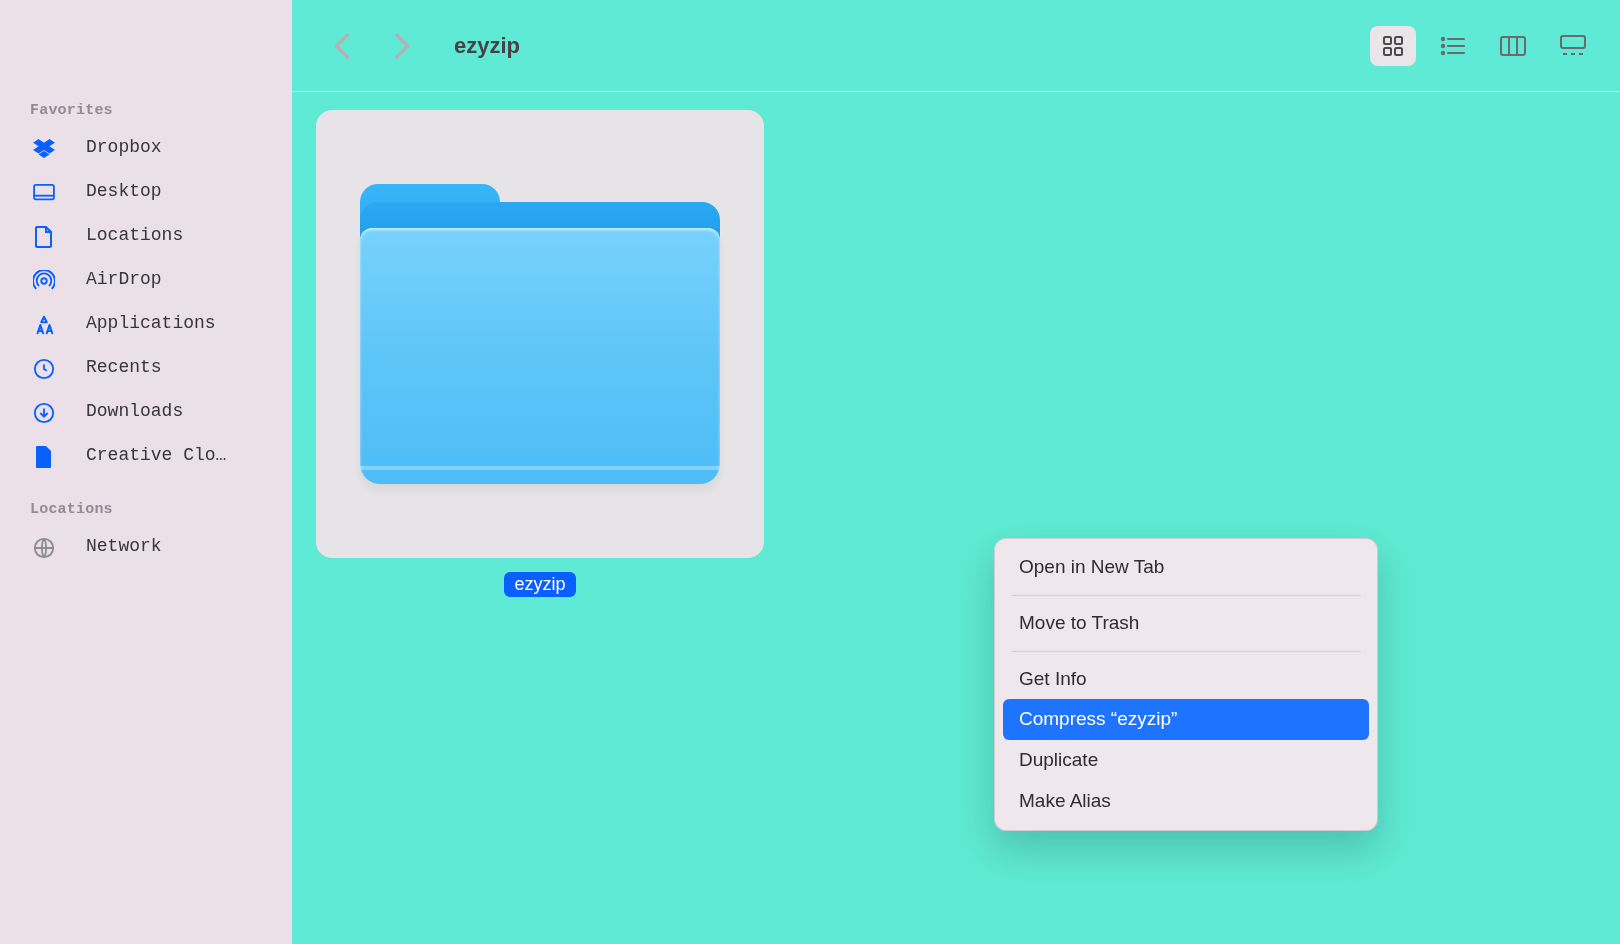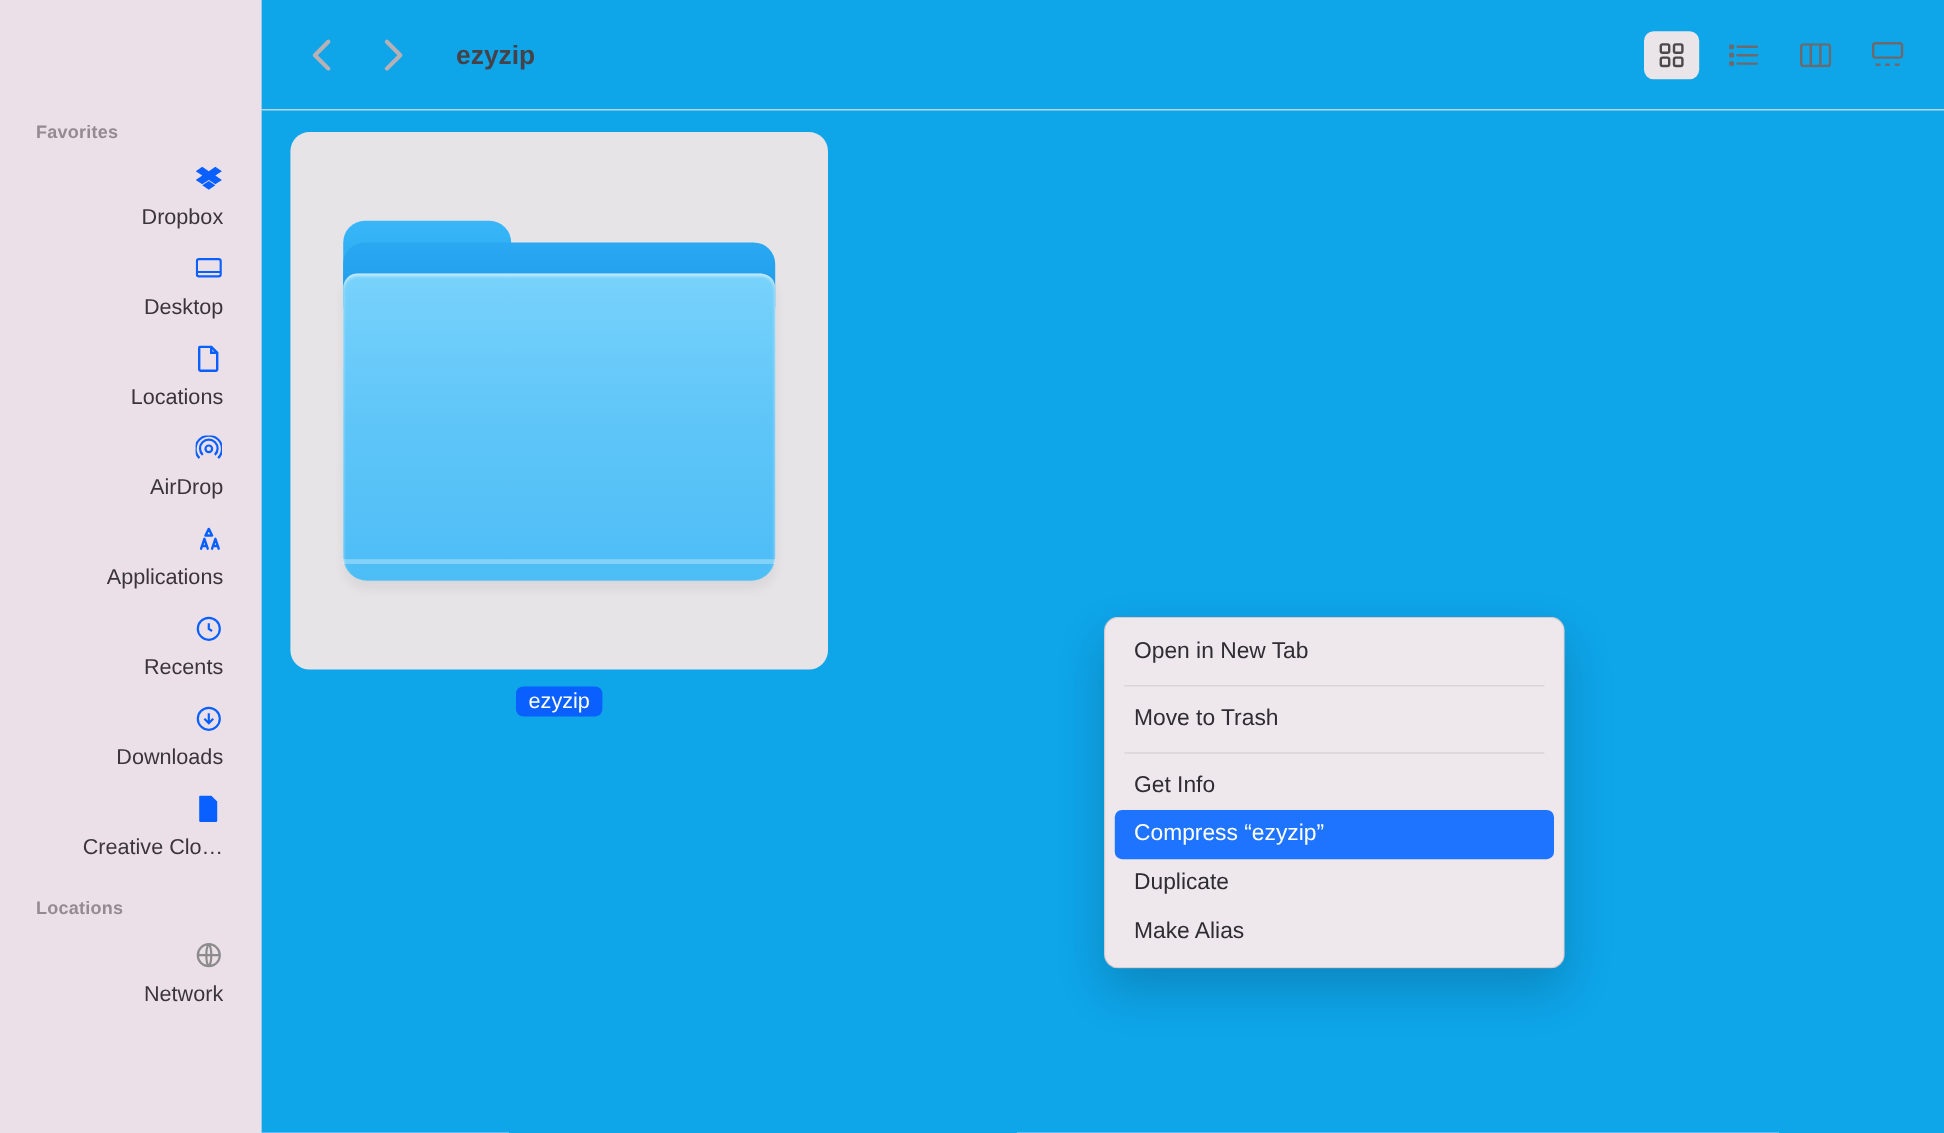--- a/index.html
+++ b/index.html
@@ -5,40 +5,40 @@
     * { margin: 0; padding: 0; box-sizing: border-box; }
     body {
       font-family: -apple-system, BlinkMacSystemFont, "Segoe UI", Helvetica, Arial, sans-serif;
       width: 1620px;
       height: 944px;
       display: flex;
       background: #fbf8fa;
       overflow: hidden;
     }
     .sidebar {
-      width: 218px;
+      width: 292px;
       background: #ece0e8;
-      padding: 16px 12px 0 0;
+      padding: 16px 0 0 0;
       flex-shrink: 0;
+      font-family: Liberation Mono, monospace;
     }
     .section-header {
       color: #948a93;
       font-size: 15px;
       font-weight: 600;
       padding: 10px 30px 8px 30px;
       letter-spacing: 0.2px;
     }
     .section-header.first { padding-top: 86px; }
     .sidebar-item {
       display: flex;
-      align-items: flex-end;
+      align-items: flex-start;
       padding: 10px 20px 10px 32px;
       cursor: default;
-      gap: 10px;
-      flex-direction: column;
+      gap: 30px;
     }
     .sidebar-icon {
       width: 24px;
       height: 24px;
       flex-shrink: 0;
       display: inline-flex;
       align-items: center;
       justify-content: center;
     }
     .sidebar-icon svg { display: block; }
@@ -48,21 +48,21 @@
       white-space: nowrap;
       overflow: hidden;
       text-overflow: ellipsis;
     }
     .sidebar-icon.gray svg { color: #8c8c8c; }
 
     .main {
       flex: 1;
       display: flex;
       flex-direction: column;
-      background: #0ea5e9;
+      background: #5eead4;
     }
     .toolbar {
       height: 92px;
       display: flex;
       align-items: center;
       padding: 0 24px;
       border-bottom: 1px solid #e4e0e3;
     }
     .nav-btns { display: flex; align-items: center; gap: 24px; margin-left: 8px; }
     .nav-btn {
@@ -160,21 +160,21 @@
       color: #fff;
       font-size: 18px;
       padding: 2px 10px;
       border-radius: 6px;
       font-weight: 500;
     }
 
     .context-menu {
       position: absolute;
       left: 702px;
-      top: 422px;
+      top: 446px;
       width: 384px;
       background: #eee7ec;
       border: 1px solid rgba(0,0,0,0.12);
       border-radius: 12px;
       box-shadow: 0 18px 40px rgba(0,0,0,0.18);
       padding: 8px;
     }
     .menu-item {
       font-size: 19px;
       color: #2f2c32;

